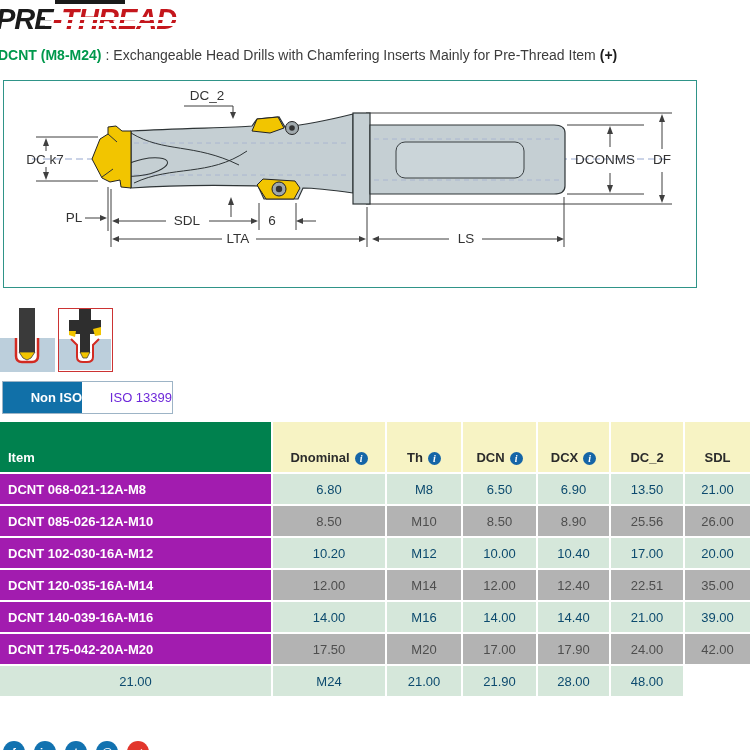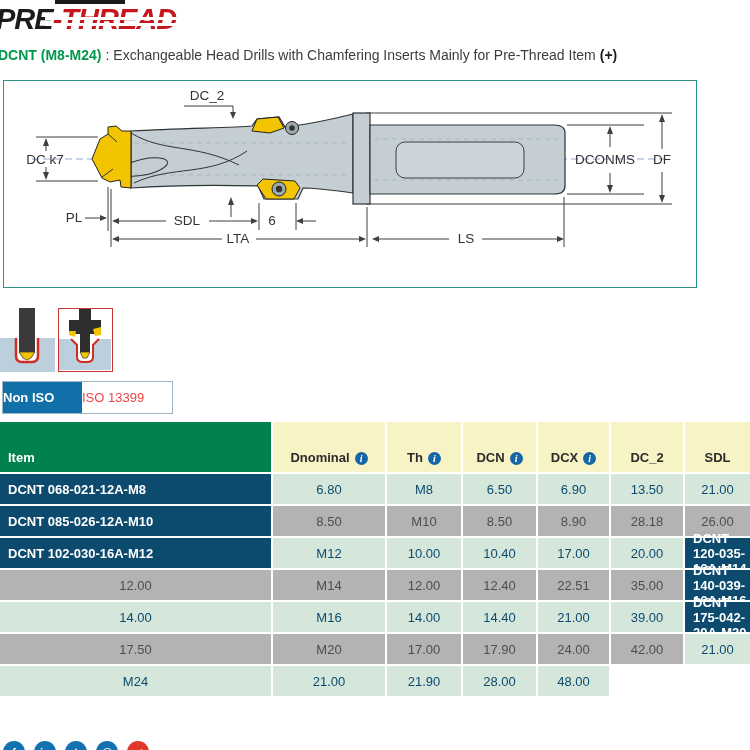--- a/index.html
+++ b/index.html
@@ -37,32 +37,32 @@
   .dashblue{stroke:#8b9dc9;stroke-width:0.9;fill:none;stroke-dasharray:7 4;}
   .dashfaint{stroke:#9aa8ce;stroke-width:0.7;fill:none;stroke-dasharray:5 4;opacity:.85;}
 
   
   .thumbs{position:absolute;left:0;top:308px;display:flex;gap:3px;}
   .thumb{width:55px;height:64px;background:#fff;box-sizing:border-box;}
   .thumb.selected{border:1.5px solid #cc3333;}
 
   
   .tabs{position:absolute;left:2px;top:381px;display:flex;border:1px solid #9db4c6;background:#fff;height:31px;}
-  .tab{display:flex;align-items:center;justify-content:flex-start;font-size:13px;cursor:pointer;}
+  .tab{display:flex;align-items:center;justify-content:flex-end;font-size:13px;cursor:pointer;}
   .tab.active{width:79px;background:#1170a8;color:#fff;font-weight:bold;}
-  .tab.inactive{width:90px;color:#ef4444;}
+  .tab.inactive{width:90px;color:#6d28d9;}
 
   
   .spec-table{position:absolute;left:0;top:422px;width:750px;display:grid;
     grid-template-columns:271px 112px 74px 73px 71px 72px 1fr;
     grid-template-rows:50px;grid-auto-rows:30px;gap:2px;background:#fff;}
   .cell{display:flex;align-items:center;font-size:13px;}
   .th{background:#f7f3c4;color:#2b2b2b;font-weight:bold;justify-content:center;align-items:flex-end;padding-bottom:7px;box-sizing:border-box;}
   .th.item{background:#00814e;color:#fff;justify-content:flex-start;padding-left:8px;}
-  .item-cell{background:#0c4a6e;color:#fff;font-weight:bold;padding-left:8px;cursor:pointer;}
+  .item-cell{background:#a21caf;color:#fff;font-weight:bold;padding-left:8px;cursor:pointer;}
   .val{justify-content:center;color:#0c4a6e;}
   .val.even{background:#d5e7da;}
   .val.odd{background:#b3b3b3;color:#4e4e4e;}
   .info-dot{display:inline-block;width:13px;height:13px;border-radius:50%;background:#1565a7;
     color:#fff;font-size:10px;font-weight:bold;text-align:center;line-height:13px;margin-left:5px;
     font-family:"Liberation Serif",serif;font-style:italic;cursor:pointer;}
 
   
   .share{position:absolute;left:3px;top:741px;display:flex;gap:9px;}
   .share .sicon{width:22px;height:22px;border-radius:50%;color:#fff;font-size:11px;font-weight:bold;
@@ -222,23 +222,24 @@
     <div class="cell val even">M8</div>
     <div class="cell val even">6.50</div>
     <div class="cell val even">6.90</div>
     <div class="cell val even">13.50</div>
     <div class="cell val even">21.00</div>
     <div class="cell item-cell">DCNT 085-026-12A-M10</div>
     <div class="cell val odd">8.50</div>
     <div class="cell val odd">M10</div>
     <div class="cell val odd">8.50</div>
     <div class="cell val odd">8.90</div>
-    <div class="cell val odd">28.18</div>
+    <div class="cell val odd">25.56</div>
     <div class="cell val odd">26.00</div>
     <div class="cell item-cell">DCNT 102-030-16A-M12</div>
+    <div class="cell val even">10.20</div>
     <div class="cell val even">M12</div>
     <div class="cell val even">10.00</div>
     <div class="cell val even">10.40</div>
     <div class="cell val even">17.00</div>
     <div class="cell val even">20.00</div>
     <div class="cell item-cell">DCNT 120-035-16A-M14</div>
     <div class="cell val odd">12.00</div>
     <div class="cell val odd">M14</div>
     <div class="cell val odd">12.00</div>
     <div class="cell val odd">12.40</div>

